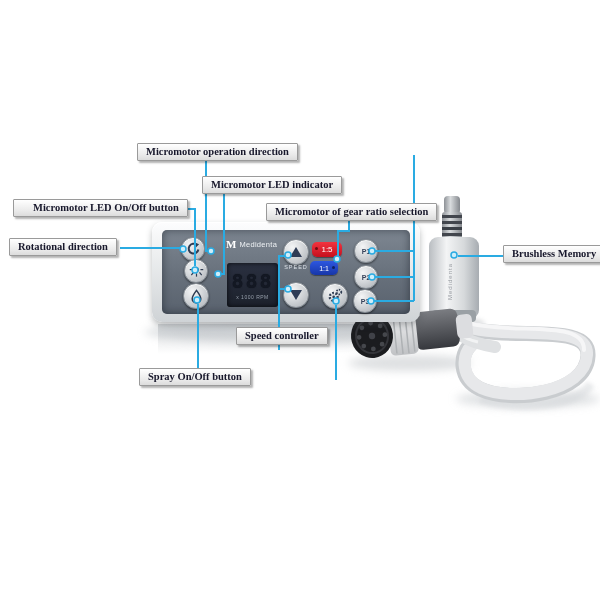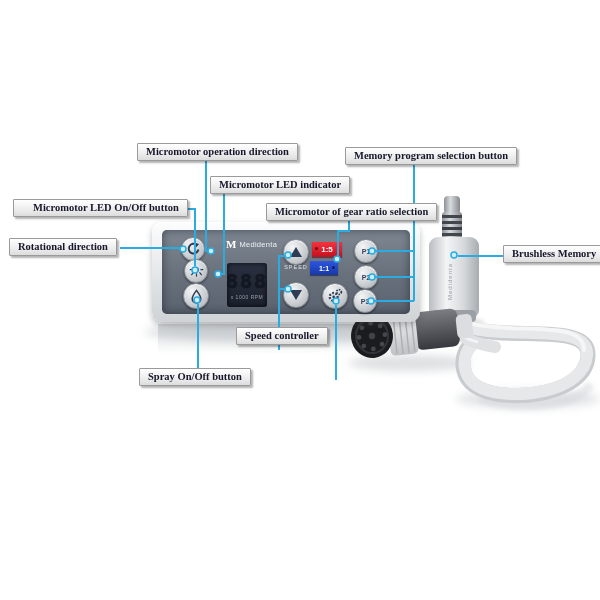--- a/index.html
+++ b/index.html
@@ -15,34 +15,34 @@
         background:linear-gradient(180deg,#7e8792 0%,#67707b 55%,#59626e 100%);
         box-shadow:inset 0 0 8px rgba(10,15,25,.5);}
   .btn{position:absolute;border-radius:50%;
        background:radial-gradient(circle at 35% 30%,#f4f5f6 0%,#d4d7da 45%,#a8adb3 100%);
        border:1px solid #868d94;box-shadow:0 1px 2px rgba(0,0,0,.5), inset 0 1px 1px rgba(255,255,255,.9);
        display:flex;align-items:center;justify-content:center;box-sizing:border-box;}
   .p-btn{font-size:7px;font-weight:bold;color:#36425a;letter-spacing:0;}
   .logo{position:absolute;left:64px;top:8px;display:flex;align-items:center;gap:3px;color:#fff;}
   .logo .m{font:bold 11px "Liberation Serif",serif;color:#fff;}
   .logo .name{font-size:7.5px;letter-spacing:.3px;color:#eef1f4;}
-  .display{position:absolute;left:65px;top:33px;width:40px;height:44px;border-radius:3px;
+  .display{position:absolute;left:65px;top:33px;width:51px;height:44px;border-radius:3px;
            background:linear-gradient(180deg,#2a3040 0%,#1c212c 100%);
            box-shadow:inset 0 0 5px rgba(0,0,0,.8);display:flex;flex-direction:column;
            align-items:center;justify-content:center;}
   .digits{font-family:"DejaVu Sans Mono",monospace;font-weight:bold;font-size:20px;
           color:#131823;letter-spacing:2px;line-height:20px;text-shadow:0 0 1px #0d1118;}
   .dispunit{font-size:5px;color:#97a0ac;margin-top:3px;letter-spacing:.5px;}
   .speedlbl{position:absolute;left:121px;top:34px;width:26px;text-align:center;
             font-size:5.5px;letter-spacing:1px;color:#dde2e8;}
   .tri-up{width:0;height:0;border-left:6px solid transparent;border-right:6px solid transparent;
           border-bottom:10px solid #2e3b55;}
   .tri-down{width:0;height:0;border-left:6px solid transparent;border-right:6px solid transparent;
             border-top:10px solid #2e3b55;}
-  .ratio{position:absolute;border-radius:0;color:#fff;font-weight:bold;display:flex;
+  .ratio{position:absolute;border-radius:5px;color:#fff;font-weight:normal;display:flex;
          align-items:center;justify-content:center;box-shadow:0 1px 1px rgba(0,0,0,.4);}
   .ratio.hi{left:150px;top:12px;width:30px;height:15px;font-size:8px;
             background:linear-gradient(180deg,#f2333f,#c5101e);}
   .ratio.lo{left:148px;top:31px;width:28px;height:14px;font-size:7px;
             background:linear-gradient(180deg,#2d57e0,#1736a8);}
   .ratio .pip{position:absolute;width:3px;height:3px;border-radius:50%;}
   .ratio.hi .pip{left:3px;top:5px;background:#6e0b12;}
   .ratio.lo .pip{right:3px;top:5px;background:#0e2160;}
 
   
@@ -259,22 +259,21 @@
         <polyline points="198,380 198,304"></polyline>
         <circle cx="197" cy="300" r="3" fill="#cdeefb" stroke-width="1.5"></circle>
       </g>
     <g>
         <polyline points="336,380 336,305"></polyline>
         <circle cx="336" cy="301" r="3" fill="#cdeefb" stroke-width="1.5"></circle>
       </g>
   </svg>
 
   <div class="callout" style="left:137px;top:143px;">Micromotor operation direction</div>
-  <div class="callout" style="left:210px;top:176px;">Micromotor LED indicator</div>
-  <div class="callout" style="left:345px;top:147px;">Memory program selection button</div>
+  <div class="callout" style="left:202px;top:176px;">Micromotor LED indicator</div>
   <div class="callout" style="left:13px;top:199px;padding-left:19px;">Micromotor LED On/Off button</div>
   <div class="callout" style="left:266px;top:203px;">Micromotor of gear ratio selection</div>
   <div class="callout" style="left:9px;top:238px;font-family:Liberation Serif, serif;">Rotational direction</div>
   <div class="callout" style="left:503px;top:245px;">Brushless Memory</div>
   <div class="callout" style="left:236px;top:327px;">Speed controller</div>
   <div class="callout" style="left:139px;top:368px;text-align:center;">Spray On/Off button</div>
 
 </div>
 
 </body></html>

